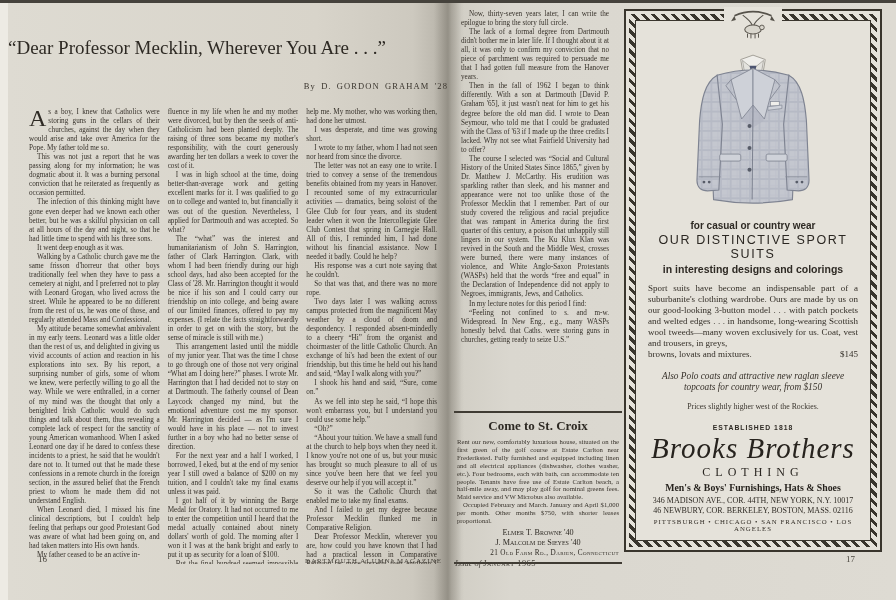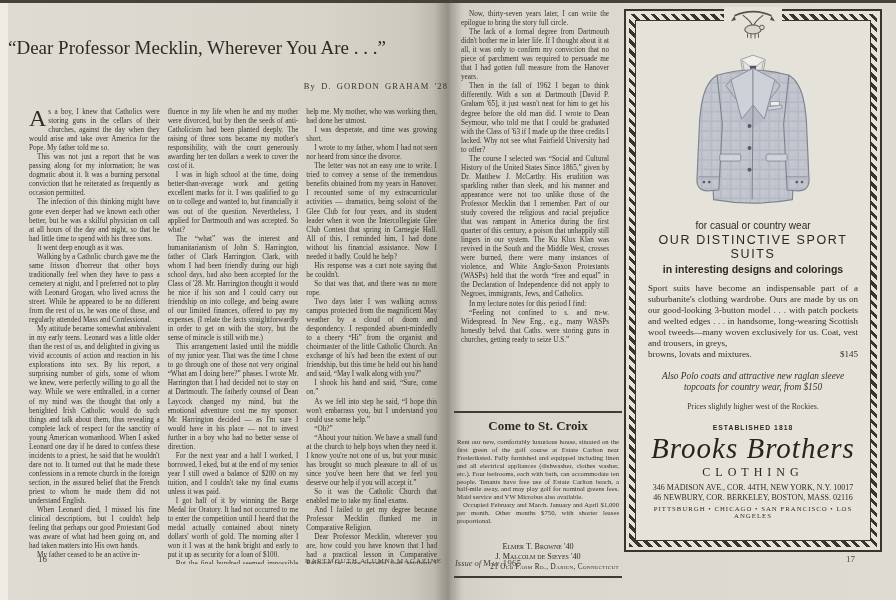--- a/index.html
+++ b/index.html
@@ -42,39 +42,39 @@
           text-align:justify; font-size:7.2px; line-height:9.05px; color:#36312a; }
   .col4 p { text-indent:8px; }
 
   
   .stcroix { position:absolute; left:6px; top:408px; width:168px;
              border-top:2px solid #3f3b33; border-bottom:2px solid #3f3b33; padding:3px 3px 5px; }
   .stx-title { text-align:center; font-weight:bold; font-size:13px; color:#2e2a24; margin:2px 0 4px; }
   .stx-body { font-size:6.7px; line-height:7.9px; text-align:justify; color:#38332c; }
   .stx-body p { text-indent:6px; }
   .stx-body p.ni { text-indent:0; }
-  .stx-sig { text-align:center; font-variant:small-caps; font-size:8.2px; line-height:9.6px; margin-top:17px; color:#2e2a24; }
+  .stx-sig { text-align:center; font-variant:small-caps; font-size:8.2px; line-height:9.6px; margin-top:3px; color:#2e2a24; }
   .stx-addr { text-align:right; font-variant:small-caps; font-size:7.2px; letter-spacing:.4px; margin-top:2px; color:#2e2a24; }
 
   .issue-footer { position:absolute; left:7px; top:555px; font-size:8.5px; color:#46423b; }
   .issue-prefix { font-style:italic; }
   .issue-date { font-variant:small-caps; letter-spacing:.4px; }
   .pnum-right { left:398px; top:551px; position:absolute; font-size:9px; color:#46423b; }
 
   
   .brooks { position:absolute; left:176px; top:6px; width:258px; height:543px;
             border:2.5px solid #39352d; background:#e5e2da; padding:3px; z-index:2; }
   .rope { height:100%; padding:6px;
           background:repeating-linear-gradient(45deg,#39352d 0 3px,#e5e2da 3px 7px); }
   .binner { height:100%; background:#e5e2da; border:1.5px solid #39352d; position:relative;
             text-align:center; padding:0 12px; }
   .fleece-wrap { position:absolute; top:-14px; left:50%; transform:translateX(-50%);
                  background:#e5e2da; padding:0 5px; line-height:0; }
   .suit-wrap { margin-top:28px; line-height:0; }
-  .bk-tag1 { margin-top:9px;  font-family:"Liberation Sans",sans-serif; font-weight:normal; font-size:10px; color:#2e2a24; }
+  .bk-tag1 { margin-top:9px;  font-family:"Liberation Sans",sans-serif; font-weight:bold; font-size:10px; color:#2e2a24; }
   .bk-tag2 { margin-top:2px;  font-family:"Liberation Sans",sans-serif; font-weight:normal; font-size:12.5px; letter-spacing:1.6px; color:#2b2722; }
   .bk-tag3 { margin-top:2px;  font-family:"Liberation Sans",sans-serif; font-weight:bold; font-size:10.5px; color:#2e2a24; }
   .bk-body { margin-top:8px; text-align:justify; font-size:9px; line-height:11px; color:#332e27; }
   .bk-lastline { display:flex; justify-content:space-between; font-size:9px; line-height:11px; color:#332e27; }
   .bk-polo { margin-top:11px; font-style:italic; font-size:9.3px; line-height:11px; color:#363029; padding:0 8px; }
   .bk-prices { margin-top:9px; font-size:7.8px; color:#3a352e; }
   .bk-est { margin-top:13px; font-family:"Liberation Sans",sans-serif; font-weight:bold; font-size:6.8px; letter-spacing:1px; color:#2e2a24; }
   .bk-name { margin-top:1px; font-style:italic; font-size:29px; letter-spacing:1px; color:#27231e; }
   .bk-clothing { margin-top:0px; font-size:12px; letter-spacing:5px; color:#2b2722; }
   .bk-furn { margin-top:2px; font-weight:bold; font-size:9.8px; color:#27231e; }
@@ -150,21 +150,21 @@
         <p class="ni">Rent our new, comfortably luxurious house, situated on the first green of the golf course at Estate Carlton near Frederiksted. Fully furnished and equipped including linen and all electrical appliances (dishwasher, clothes washer, etc.). Four bedrooms, each with bath, can accommodate ten people. Tenants have free use of Estate Carlton beach, a half-mile away, and may play golf for nominal greens fees. Maid service and VW Microbus also available.</p>
         <p>Occupied February and March. January and April $1,000 per month. Other months $750, with shorter leases proportional.</p>
       </div>
       <div class="stx-sig">Elmer T. Browne '40</div>
       <div class="stx-sig" style="margin-top:0;">J. Malcolm de Sieyes '40</div>
       <div class="stx-addr">21 Old Farm Rd., Darien, Connecticut</div>
     </div>
 
     <div class="issue-footer">
       <span class="issue-prefix">Issue of</span>
-      <span class="issue-date">May 1965</span>
+      <span class="issue-date">January 1965</span>
     </div>
     <div class="pnum-right">17</div>
 
     <div class="brooks">
       <div class="rope">
         <div class="binner">
 
           <div class="fleece-wrap">
             <svg width="48" height="34" viewBox="0 0 70 48">
               <path d="M8 12 Q35 0 62 12" fill="none" stroke="#56524a" stroke-width="2.4"></path>
@@ -231,20 +231,21 @@
             <span>browns, lovats and mixtures.</span>
             <span>$145</span>
           </div>
 
           <div class="bk-polo">Also Polo coats and attractive new raglan sleeve topcoats for country wear, from $150</div>
           <div class="bk-prices">Prices slightly higher west of the Rockies.</div>
 
           <div class="bk-est">ESTABLISHED 1818</div>
           <div class="bk-name">Brooks Brothers</div>
           <div class="bk-clothing">CLOTHING</div>
+          <div class="bk-furn">Men's &amp; Boys' Furnishings, Hats &amp; Shoes</div>
           <div class="bk-addr">346 MADISON AVE., COR. 44TH, NEW YORK, N.Y. 10017</div>
           <div class="bk-addr" style="margin-top:0;">46 NEWBURY, COR. BERKELEY, BOSTON, MASS. 02116</div>
           <div class="bk-cities">PITTSBURGH  •  CHICAGO  •  SAN FRANCISCO  •  LOS ANGELES</div>
         </div>
       </div>
     </div>
   </div>
 
   <div class="gutter"></div>
 </div>

